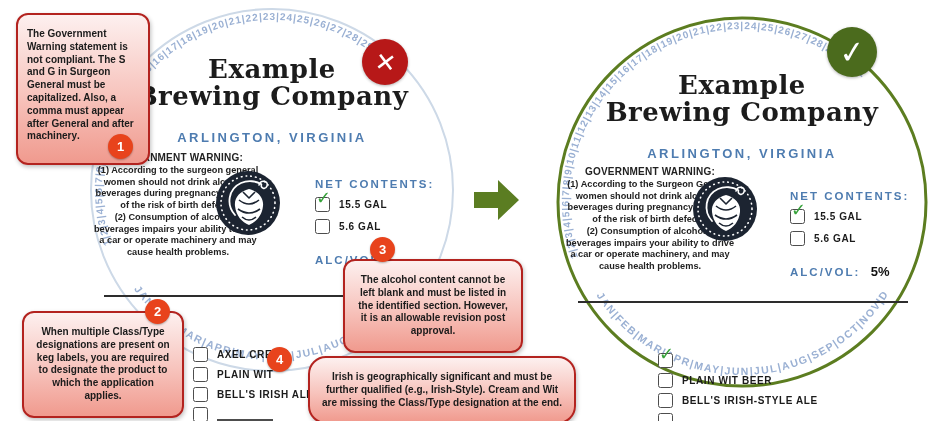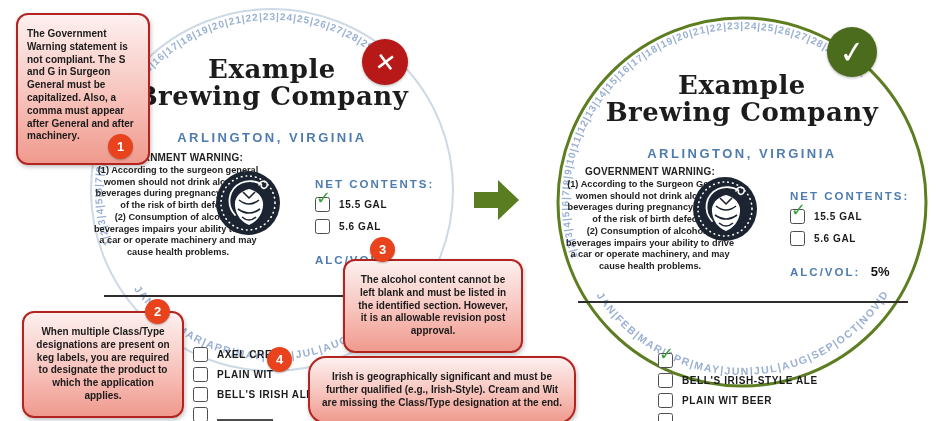--- a/index.html
+++ b/index.html
@@ -209,27 +209,27 @@
   <div class="classlist" style="left:104px;top:295px;">
     <div class="opt-row">
       <span class="cb">
           <span class="tick">✓</span>
         </span>
     </div>
     <div class="opt-row">
       <span class="cb">
           <span class="tick"></span>
         </span>
+      <span class="opt-label">PLAIN WIT BEER</span>
+    </div>
+    <div class="opt-row">
+      <span class="cb">
+          <span class="tick"></span>
+        </span>
       <span class="opt-label">BELL'S IRISH-STYLE ALE</span>
-    </div>
-    <div class="opt-row">
-      <span class="cb">
-          <span class="tick"></span>
-        </span>
-      <span class="opt-label">PLAIN WIT BEER</span>
     </div>
     <div class="opt-row">
       <span class="cb">
           <span class="tick"></span>
         </span>
       <span class="blank-line"></span>
     </div>
   </div>
 </div>
 

